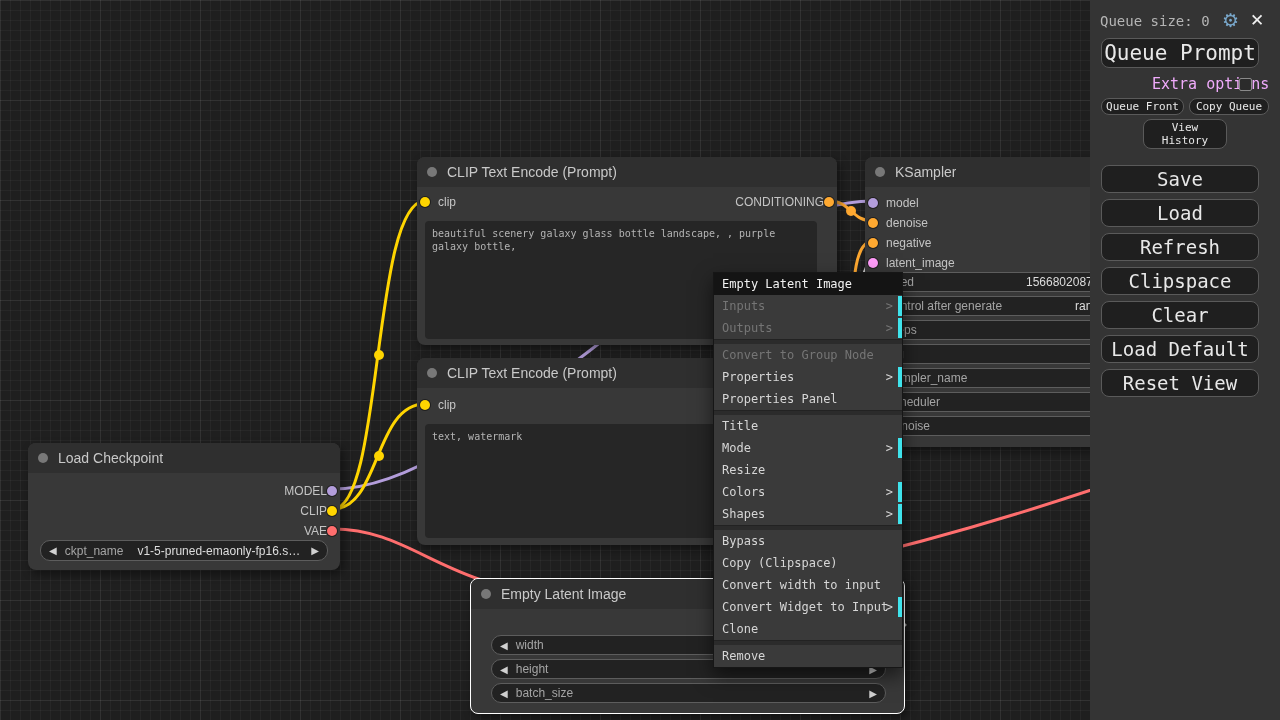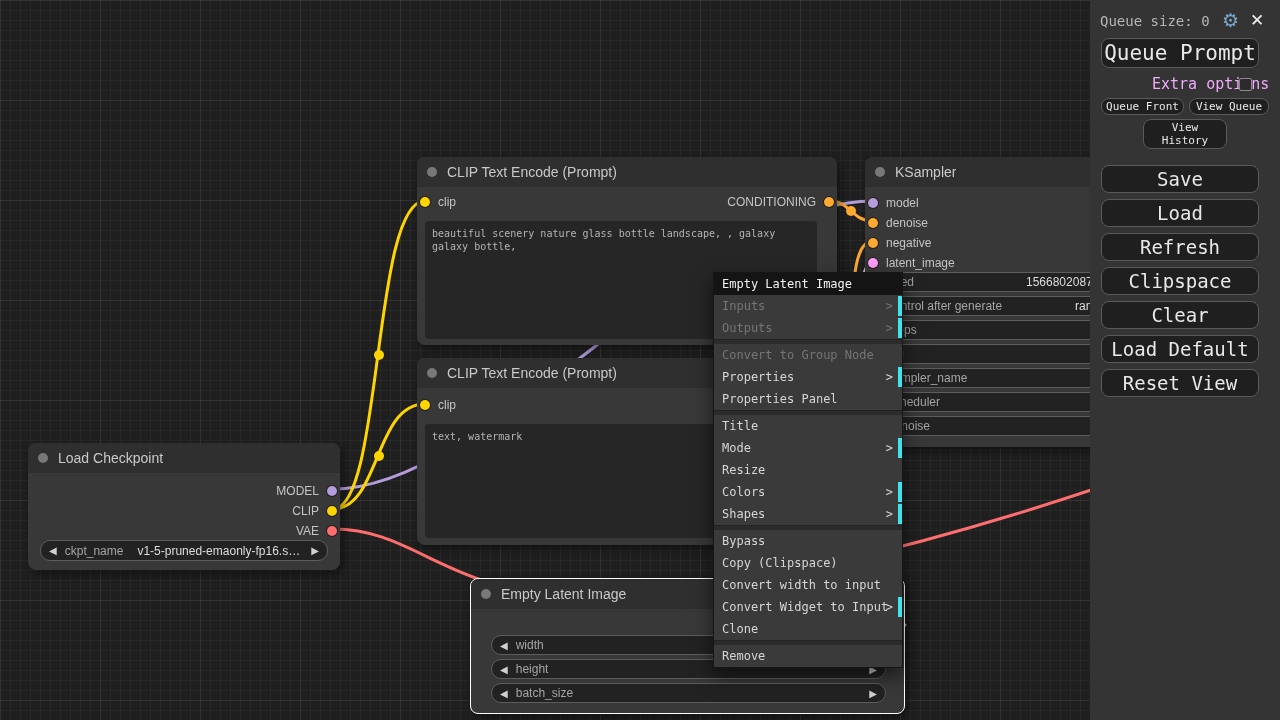--- a/index.html
+++ b/index.html
@@ -25,21 +25,21 @@
   .node.selected { border:1px solid #ffffff; }
   .titlebar { height:30px; background:#2f2f2f; border-radius:8px 8px 0 0;
               display:flex; align-items:center; padding:0 10px; }
   .title-dot { width:10px; height:10px; border-radius:50%; background:#787878; margin-right:10px; flex:none; }
   .title-text { color:#c9c9c9; font-size:14px; white-space:nowrap; overflow:hidden; }
 
   .port { position:absolute; display:flex; align-items:center; color:#c4c4c4; font-size:12px; white-space:nowrap; }
   .pdot { width:10px; height:10px; border-radius:50%; flex:none; box-shadow:0 0 0 1px rgba(0,0,0,0.45); }
   .port .plabel { margin-left:8px; }
   .port.out { flex-direction:row-reverse; }
-  .port.out .plabel { margin-left:0; margin-right:8px; }
+  .port.out .plabel { margin-left:0; }
 
   .textbox { position:absolute; background:#262626; border-radius:4px; padding:6px 7px;
              font-family:"DejaVu Sans Mono",monospace; font-size:10px; line-height:13px;
              color:#b4b4b4; overflow:hidden; }
 
   .pill { position:absolute; height:20px; background:#222222; border:1px solid #5d5d5d;
           border-radius:10px; display:flex; align-items:center; overflow:hidden;
           font-size:12px; color:#aaaaaa; white-space:nowrap; }
   .pill .arrow { font-family:"DejaVu Sans",sans-serif; color:#d0d0d0; font-size:10px; padding:0 8px; flex:none; }
   .pill .wlabel { color:#a5a5a5; }
@@ -101,21 +101,21 @@
       <div class="title-text">CLIP Text Encode (Prompt)</div>
     </div>
     <div class="port" style="left:3px; top:38px;">
       <div class="pdot" style="background:#ffd500;"></div>
       <span class="plabel">clip</span>
     </div>
     <div class="port out" style="right:3px; top:38px;">
       <div class="pdot" style="background:#ffa931;"></div>
       <span class="plabel">CONDITIONING</span>
     </div>
-    <div class="textbox" style="left:8px; top:64px; width:392px; height:118px;">beautiful scenery nature glass bottle landscape, , galaxy galaxy bottle,</div>
+    <div class="textbox" style="left:8px; top:64px; width:392px; height:118px;">beautiful scenery galaxy glass bottle landscape, , purple galaxy bottle,</div>
   </div>
 
   <div class="node" style="left:417px; top:358px; width:420px; height:187px;">
     <div class="titlebar">
       <div class="title-dot"></div>
       <div class="title-text">CLIP Text Encode (Prompt)</div>
     </div>
     <div class="port" style="left:3px; top:40px;">
       <div class="pdot" style="background:#ffd500;"></div>
       <span class="plabel">clip</span>
@@ -249,21 +249,21 @@
     </div>
     <div class="sb gear">⚙</div>
     <div class="sb close-x">✕</div>
 
     <div class="btn" style="left:11px; top:38px; width:158px; height:30px; font-size:21px;">Queue Prompt</div>
 
     <div class="sb extra-label">Extra options</div>
     <div class="checkbox"></div>
 
     <div class="btn" style="left:11px; top:98px; width:83px; height:17px; font-size:11px;">Queue Front</div>
-    <div class="btn" style="left:99px; top:98px; width:80px; height:17px; font-size:11px;">View Queue</div>
+    <div class="btn" style="left:99px; top:98px; width:80px; height:17px; font-size:11px;">Copy Queue</div>
     <div class="btn" style="left:53px; top:119px; width:84px; height:30px; font-size:11px; line-height:13px; padding:0 14px;">View History</div>
 
     <div class="btn big" style="top:165px;">Save</div>
     <div class="btn big" style="top:199px;">Load</div>
     <div class="btn big" style="top:233px;">Refresh</div>
     <div class="btn big" style="top:267px;">Clipspace</div>
     <div class="btn big" style="top:301px;">Clear</div>
     <div class="btn big" style="top:369px;">Reset View</div>
     <div class="btn big" style="top:335px;">Load Default</div>
   </div>

